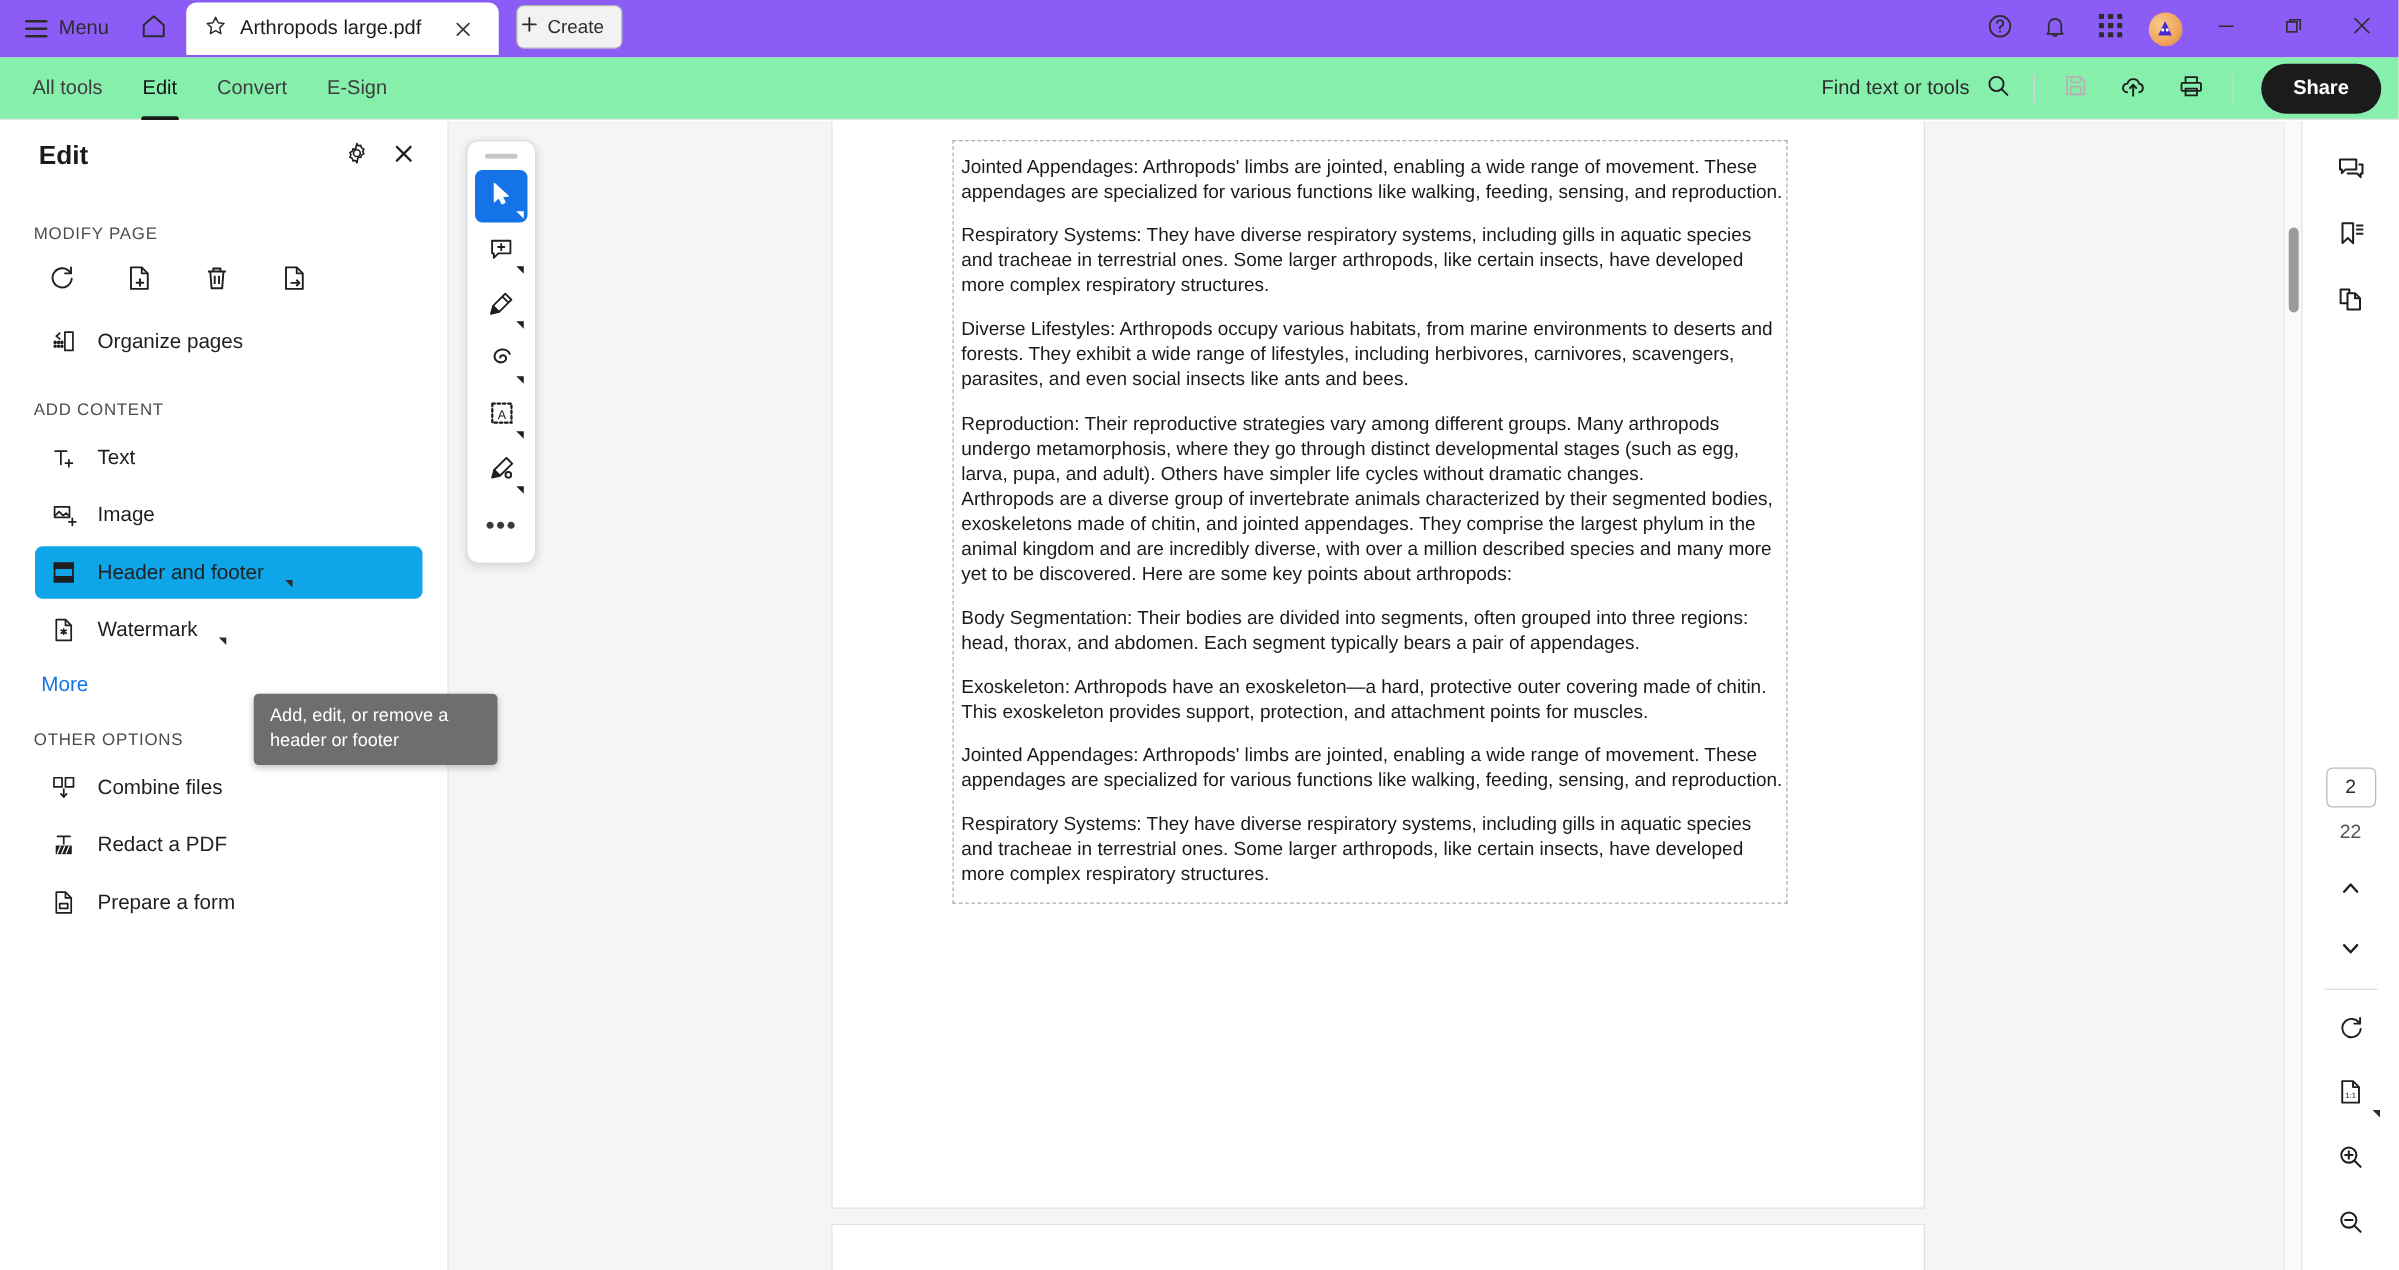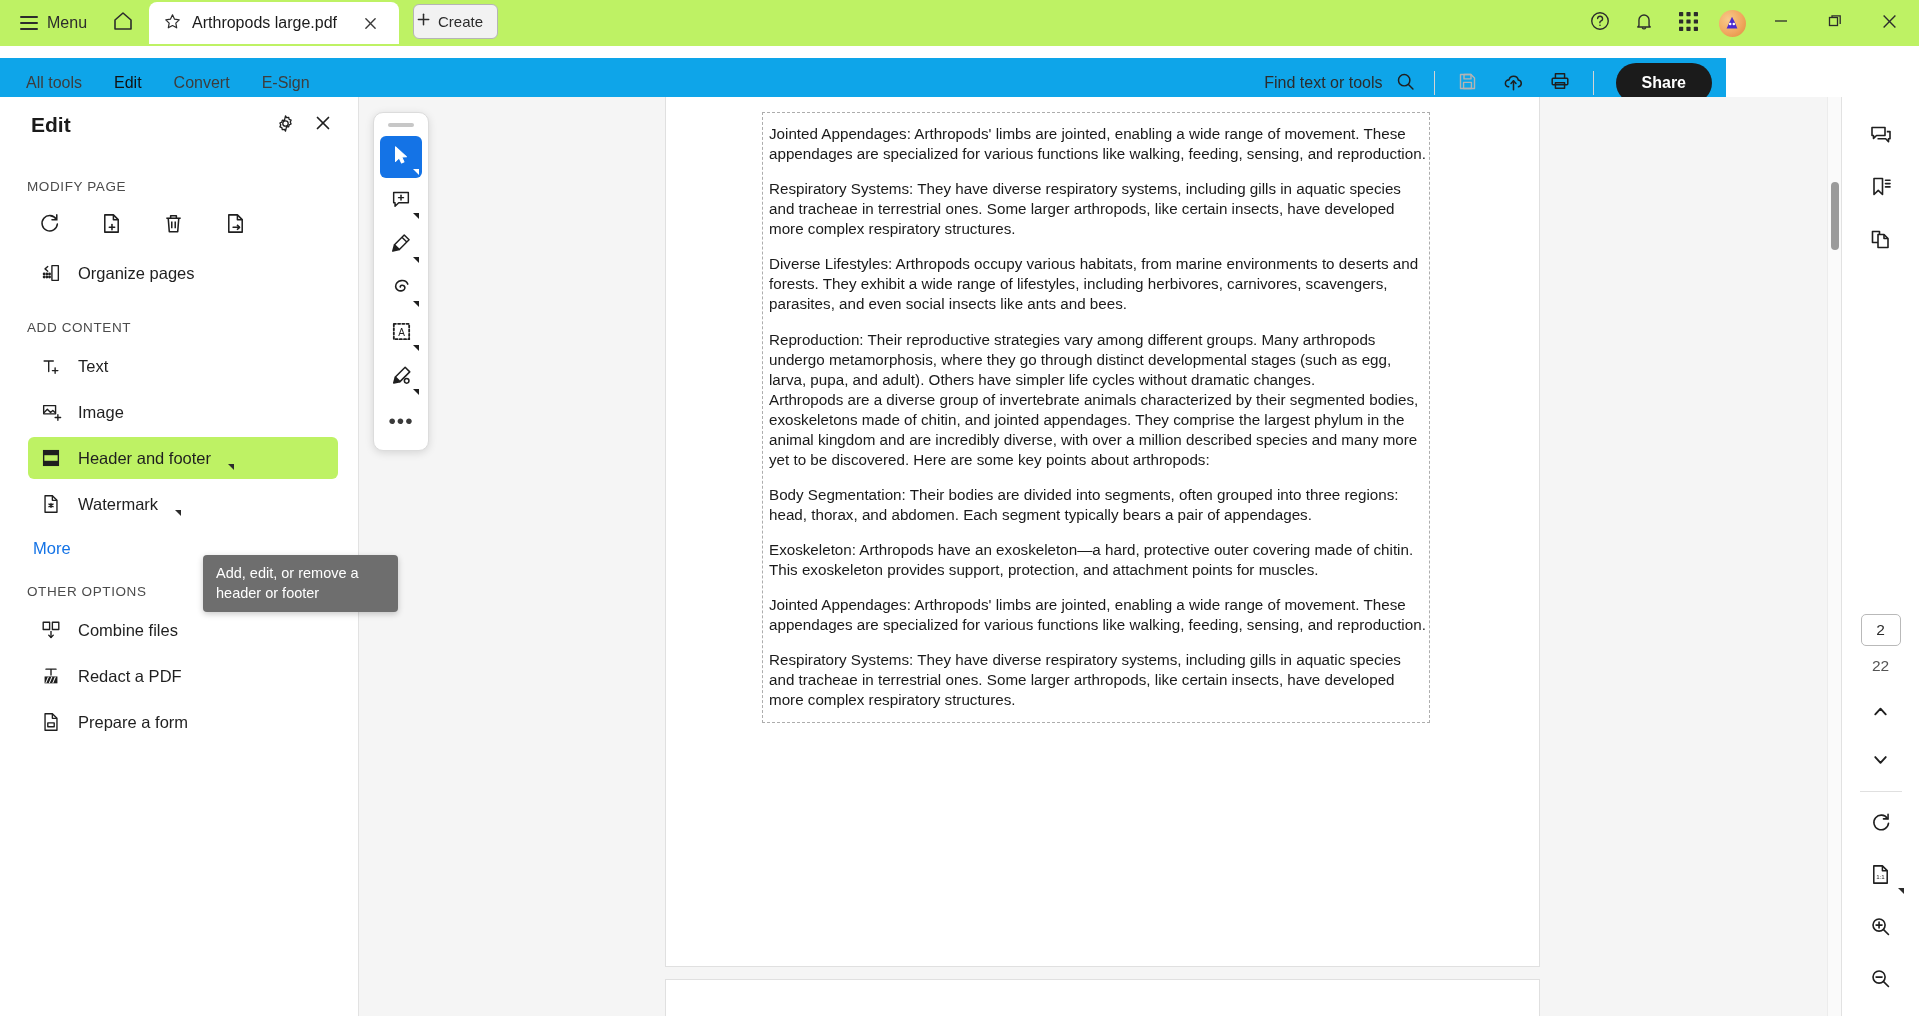--- a/index.html
+++ b/index.html
@@ -7,21 +7,21 @@
     width: 1919px; height: 1016px;
     font-family: "Liberation Sans", sans-serif;
     background: #ffffff;
     overflow: hidden;
   }
   .app { position: relative; width: 1919px; height: 1016px; }
 
   
   .titlebar {
     position: absolute; top: 0; left: 0; width: 1919px; height: 46px;
-    background: #bef264;
+    background: #8b5cf6;
     display: flex; align-items: flex-end;
   }
   .tb-left { display: flex; align-items: center; height: 46px; padding-left: 10px; gap: 2px; }
   .menu-btn {
     display: flex; align-items: center; gap: 9px;
     height: 34px; padding: 0 10px; border-radius: 4px; cursor: pointer;
     font-size: 16px; color: #2c2c2c;
   }
   .hamburger { display: flex; flex-direction: column; justify-content: center; gap: 4px; width: 18px; }
   .hamburger span { display: block; height: 2px; background: #2c2c2c; border-radius: 1px; }
@@ -64,23 +64,23 @@
     display: flex; align-items: center; justify-content: center;
     font-size: 15px; color: #4a2ad0; font-weight: bold; overflow: hidden;
   }
   .win-btn {
     width: 52px; height: 46px; display: flex; align-items: center; justify-content: center;
     cursor: pointer;
   }
 
   
   .toolbar {
-    position: absolute; top: 46px; left: 0; width: 1726px; height: 50px;
-    background: #0ea5e9; border-bottom: 1px solid #e4e4e4;
-    display: flex; align-items: center; margin-top: 12px;
+    position: absolute; top: 46px; left: 0; width: 1919px; height: 50px;
+    background: #86efac; border-bottom: 1px solid #e4e4e4;
+    display: flex; align-items: center;
   }
   .nav-tabs { display: flex; align-items: center; height: 50px; padding-left: 10px; }
   .nav-tab {
     position: relative; height: 50px; padding: 0 16px;
     display: flex; align-items: center; font-size: 16px; color: #3d3d3d; cursor: pointer;
   }
   .nav-tab.active { color: #111; font-weight: 400; }
   .nav-tab.active::after {
     content: ""; position: absolute; bottom: 0; left: 50%; transform: translateX(-50%);
     width: 30px; height: 3px; background: #1b1b1b; border-radius: 2px 2px 0 0;
@@ -125,21 +125,21 @@
   .sq-btn {
     width: 42px; height: 42px; display: flex; align-items: center; justify-content: center;
     border-radius: 5px; cursor: pointer;
   }
 
   .menu-item {
     display: flex; align-items: center; gap: 14px;
     height: 42px; margin: 4px 20px 4px 28px; padding: 0 10px;
     border-radius: 6px; cursor: pointer; position: relative;
   }
-  .menu-item.selected { background: #bef264; }
+  .menu-item.selected { background: #0ea5e9; }
   .mi-icon { width: 26px; display: flex; align-items: center; justify-content: center; flex: 0 0 26px; }
   .mi-label { font-size: 16.5px; color: #1f1f1f; white-space: nowrap; }
   .caret {
     width: 0; height: 0; margin-left: 3px; align-self: flex-end; margin-bottom: 9px;
     border-left: 6px solid transparent; border-top: 6px solid #2c2c2c;
   }
   .more-link {
     font-size: 16.5px; color: #1473e6; cursor: pointer;
     padding-left: 33px; margin-top: 10px; display: inline-block;
   }

